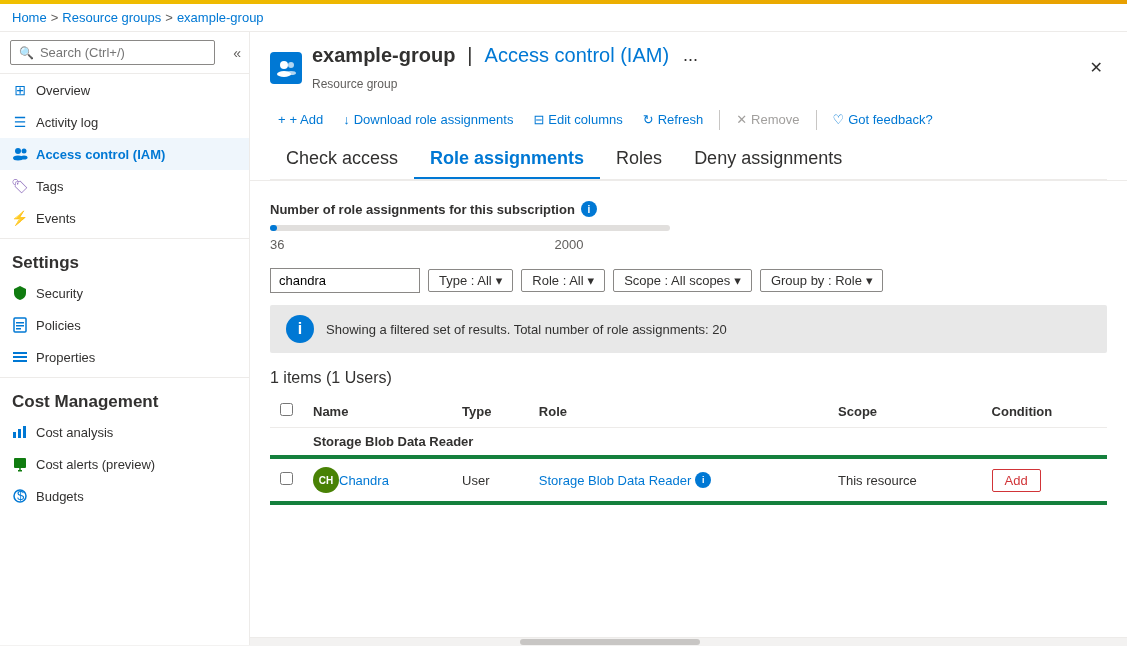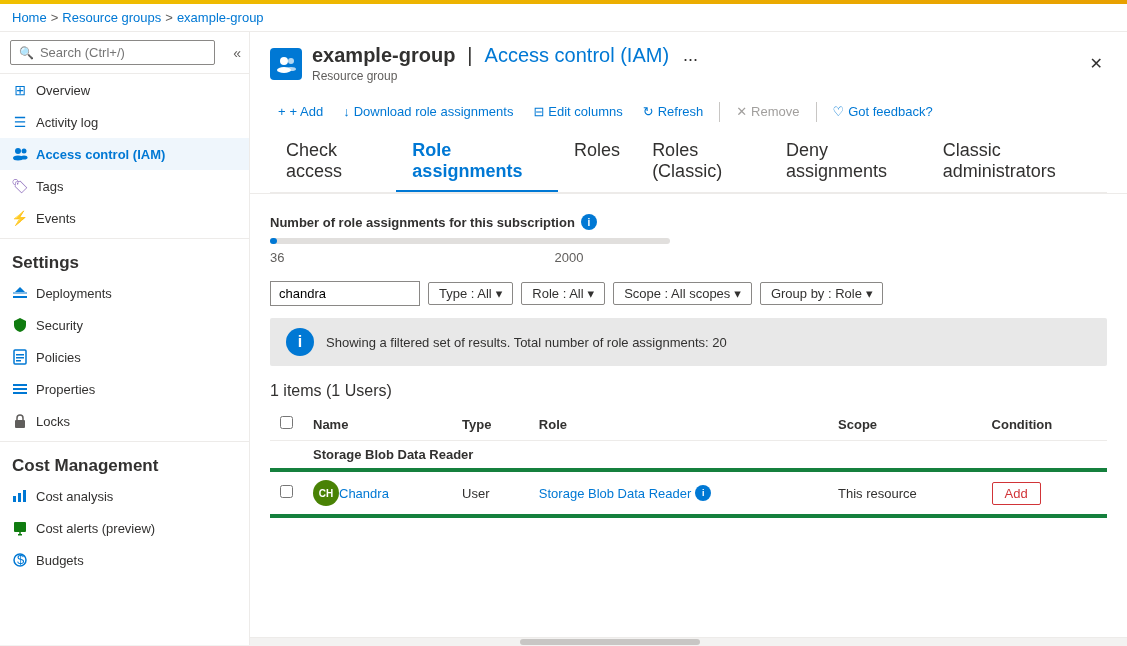--- a/index.html
+++ b/index.html
@@ -47,21 +47,21 @@
 
     
     .content { flex: 1; display: flex; flex-direction: column; overflow: hidden; background: #fff; }
 
     .content-header { padding: 12px 20px 0 20px; border-bottom: 1px solid #edebe9; }
     .resource-title { display: flex; align-items: center; gap: 10px; margin-bottom: 8px; }
     .resource-icon { width: 32px; height: 32px; background: #0078d4; border-radius: 4px; display: flex; align-items: center; justify-content: center; color: #fff; font-size: 16px; }
     .resource-name { font-size: 20px; font-weight: 600; color: #323130; }
     .resource-name-sep { color: #323130; font-size: 20px; margin: 0 6px; }
     .resource-subtitle { color: #0078d4; font-size: 20px; font-weight: 400; }
-    .resource-type { font-size: 12px; color: #605e5c; margin-top: 2px; }
+    .resource-type { font-size: 12px; color: #605e5c; margin-top: 10px; }
     .ellipsis-btn { color: #323130; cursor: pointer; font-size: 18px; margin-left: 8px; }
     .close-btn { margin-left: auto; cursor: pointer; color: #323130; font-size: 16px; padding: 4px; }
 
     .toolbar { display: flex; align-items: center; padding: 8px 0; gap: 4px; }
     .toolbar-btn { display: flex; align-items: center; gap: 4px; padding: 5px 8px; cursor: pointer; color: #0078d4; border: none; background: transparent; font-size: 13px; border-radius: 2px; }
     .toolbar-btn.disabled { color: #a19f9d; cursor: default; }
     .toolbar-sep { width: 1px; height: 20px; background: #c8c6c4; margin: 0 4px; }
 
     .tabs { display: flex; gap: 0; border-bottom: 1px solid #edebe9; margin-bottom: 0; }
     .tab { padding: 8px 16px; cursor: pointer; color: #323130; font-size: 18px; border-bottom: 2px solid transparent; }
@@ -154,30 +154,20 @@
     </div>
     <div class="nav-item">
       <span class="nav-icon icon-events" style="color:#f8c71c;">⚡</span>
       <span>Events</span>
     </div>
 
     <div class="divider"></div>
     <div class="section-label">Settings</div>
 
     <div class="nav-item">
-      <span class="nav-icon icon-deploy">
-        <svg width="16" height="16" viewBox="0 0 16 16">
-            <rect x="1" y="11" width="14" height="2" fill="#0078d4"></rect>
-            <rect x="1" y="7" width="14" height="2" fill="#0078d4" opacity="0.5"></rect>
-            <polygon points="8,2 13,7 3,7" fill="#0078d4"></polygon>
-          </svg>
-      </span>
-      <span>Deployments</span>
-    </div>
-    <div class="nav-item">
       <span class="nav-icon icon-security" style="color:#107c10;">
         <svg width="16" height="16" viewBox="0 0 16 16">
             <path d="M8 1L2 4v4c0 3.5 2.5 6 6 7 3.5-1 6-3.5 6-7V4L8 1z" fill="#107c10"></path>
           </svg>
       </span>
       <span>Security</span>
     </div>
     <div class="nav-item">
       <span class="nav-icon icon-policies">
         <svg width="16" height="16" viewBox="0 0 16 16">
@@ -191,29 +181,20 @@
     </div>
     <div class="nav-item">
       <span class="nav-icon icon-properties">
         <svg width="16" height="16" viewBox="0 0 16 16">
             <rect x="1" y="3" width="14" height="2" fill="#0078d4"></rect>
             <rect x="1" y="7" width="14" height="2" fill="#0078d4"></rect>
             <rect x="1" y="11" width="14" height="2" fill="#0078d4"></rect>
           </svg>
       </span>
       <span>Properties</span>
-    </div>
-    <div class="nav-item">
-      <span class="nav-icon icon-locks" style="color:#605e5c;">
-        <svg width="14" height="16" viewBox="0 0 14 16">
-            <rect x="2" y="7" width="10" height="8" rx="1" fill="#605e5c"></rect>
-            <path d="M4 7V5a3 3 0 016 0v2" fill="none" stroke="#605e5c" stroke-width="1.5"></path>
-          </svg>
-      </span>
-      <span>Locks</span>
     </div>
 
     <div class="divider"></div>
     <div class="section-label">Cost Management</div>
 
     <div class="nav-item">
       <span class="nav-icon icon-costanalysis">
         <svg width="16" height="16" viewBox="0 0 16 16">
             <rect x="1" y="8" width="3" height="6" fill="#0078d4"></rect>
             <rect x="6" y="5" width="3" height="9" fill="#0078d4"></rect>
@@ -292,23 +273,21 @@
         <button class="toolbar-btn">
           <span>♡</span>
           <span>Got feedback?</span>
         </button>
       </div>
 
       <div class="tabs">
         <div class="tab">Check access</div>
         <div class="tab active">Role assignments</div>
         <div class="tab">Roles</div>
-        <div class="tab">Roles (Classic)</div>
         <div class="tab">Deny assignments</div>
-        <div class="tab">Classic administrators</div>
       </div>
     </div>
 
     <div class="main-content">
 
       <div class="assignments-title">
         <span>Number of role assignments for this subscription</span>
         <span class="info-icon-sm">i</span>
       </div>
       <div class="progress-bar-container">

